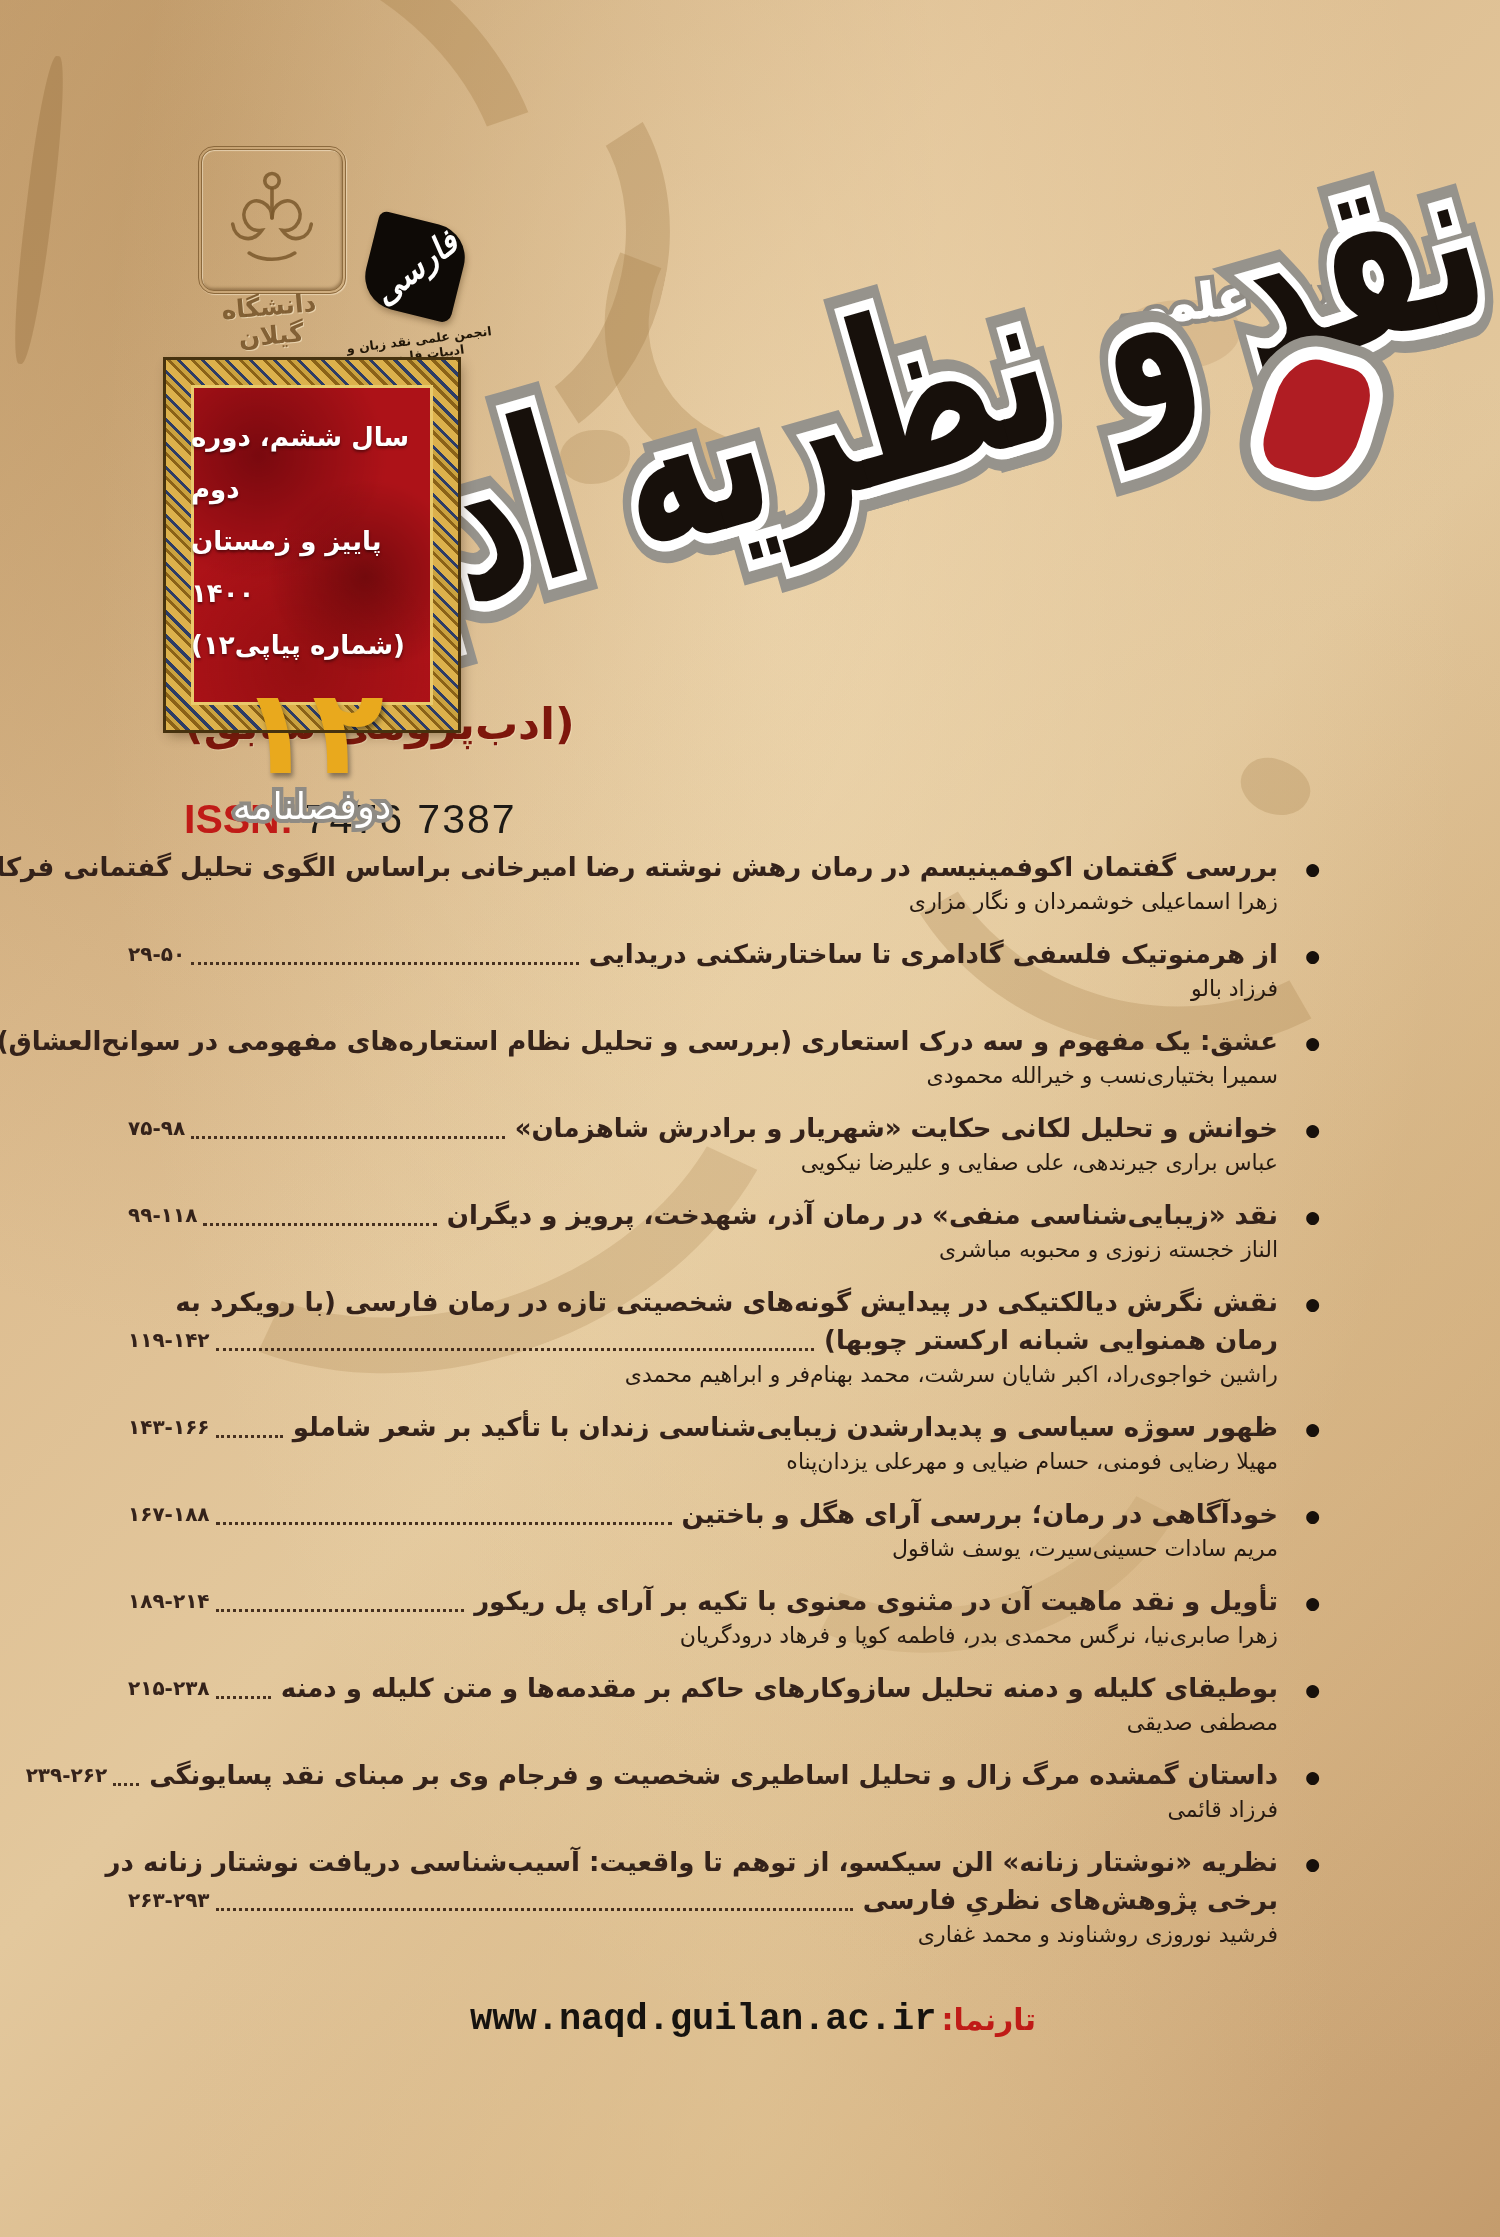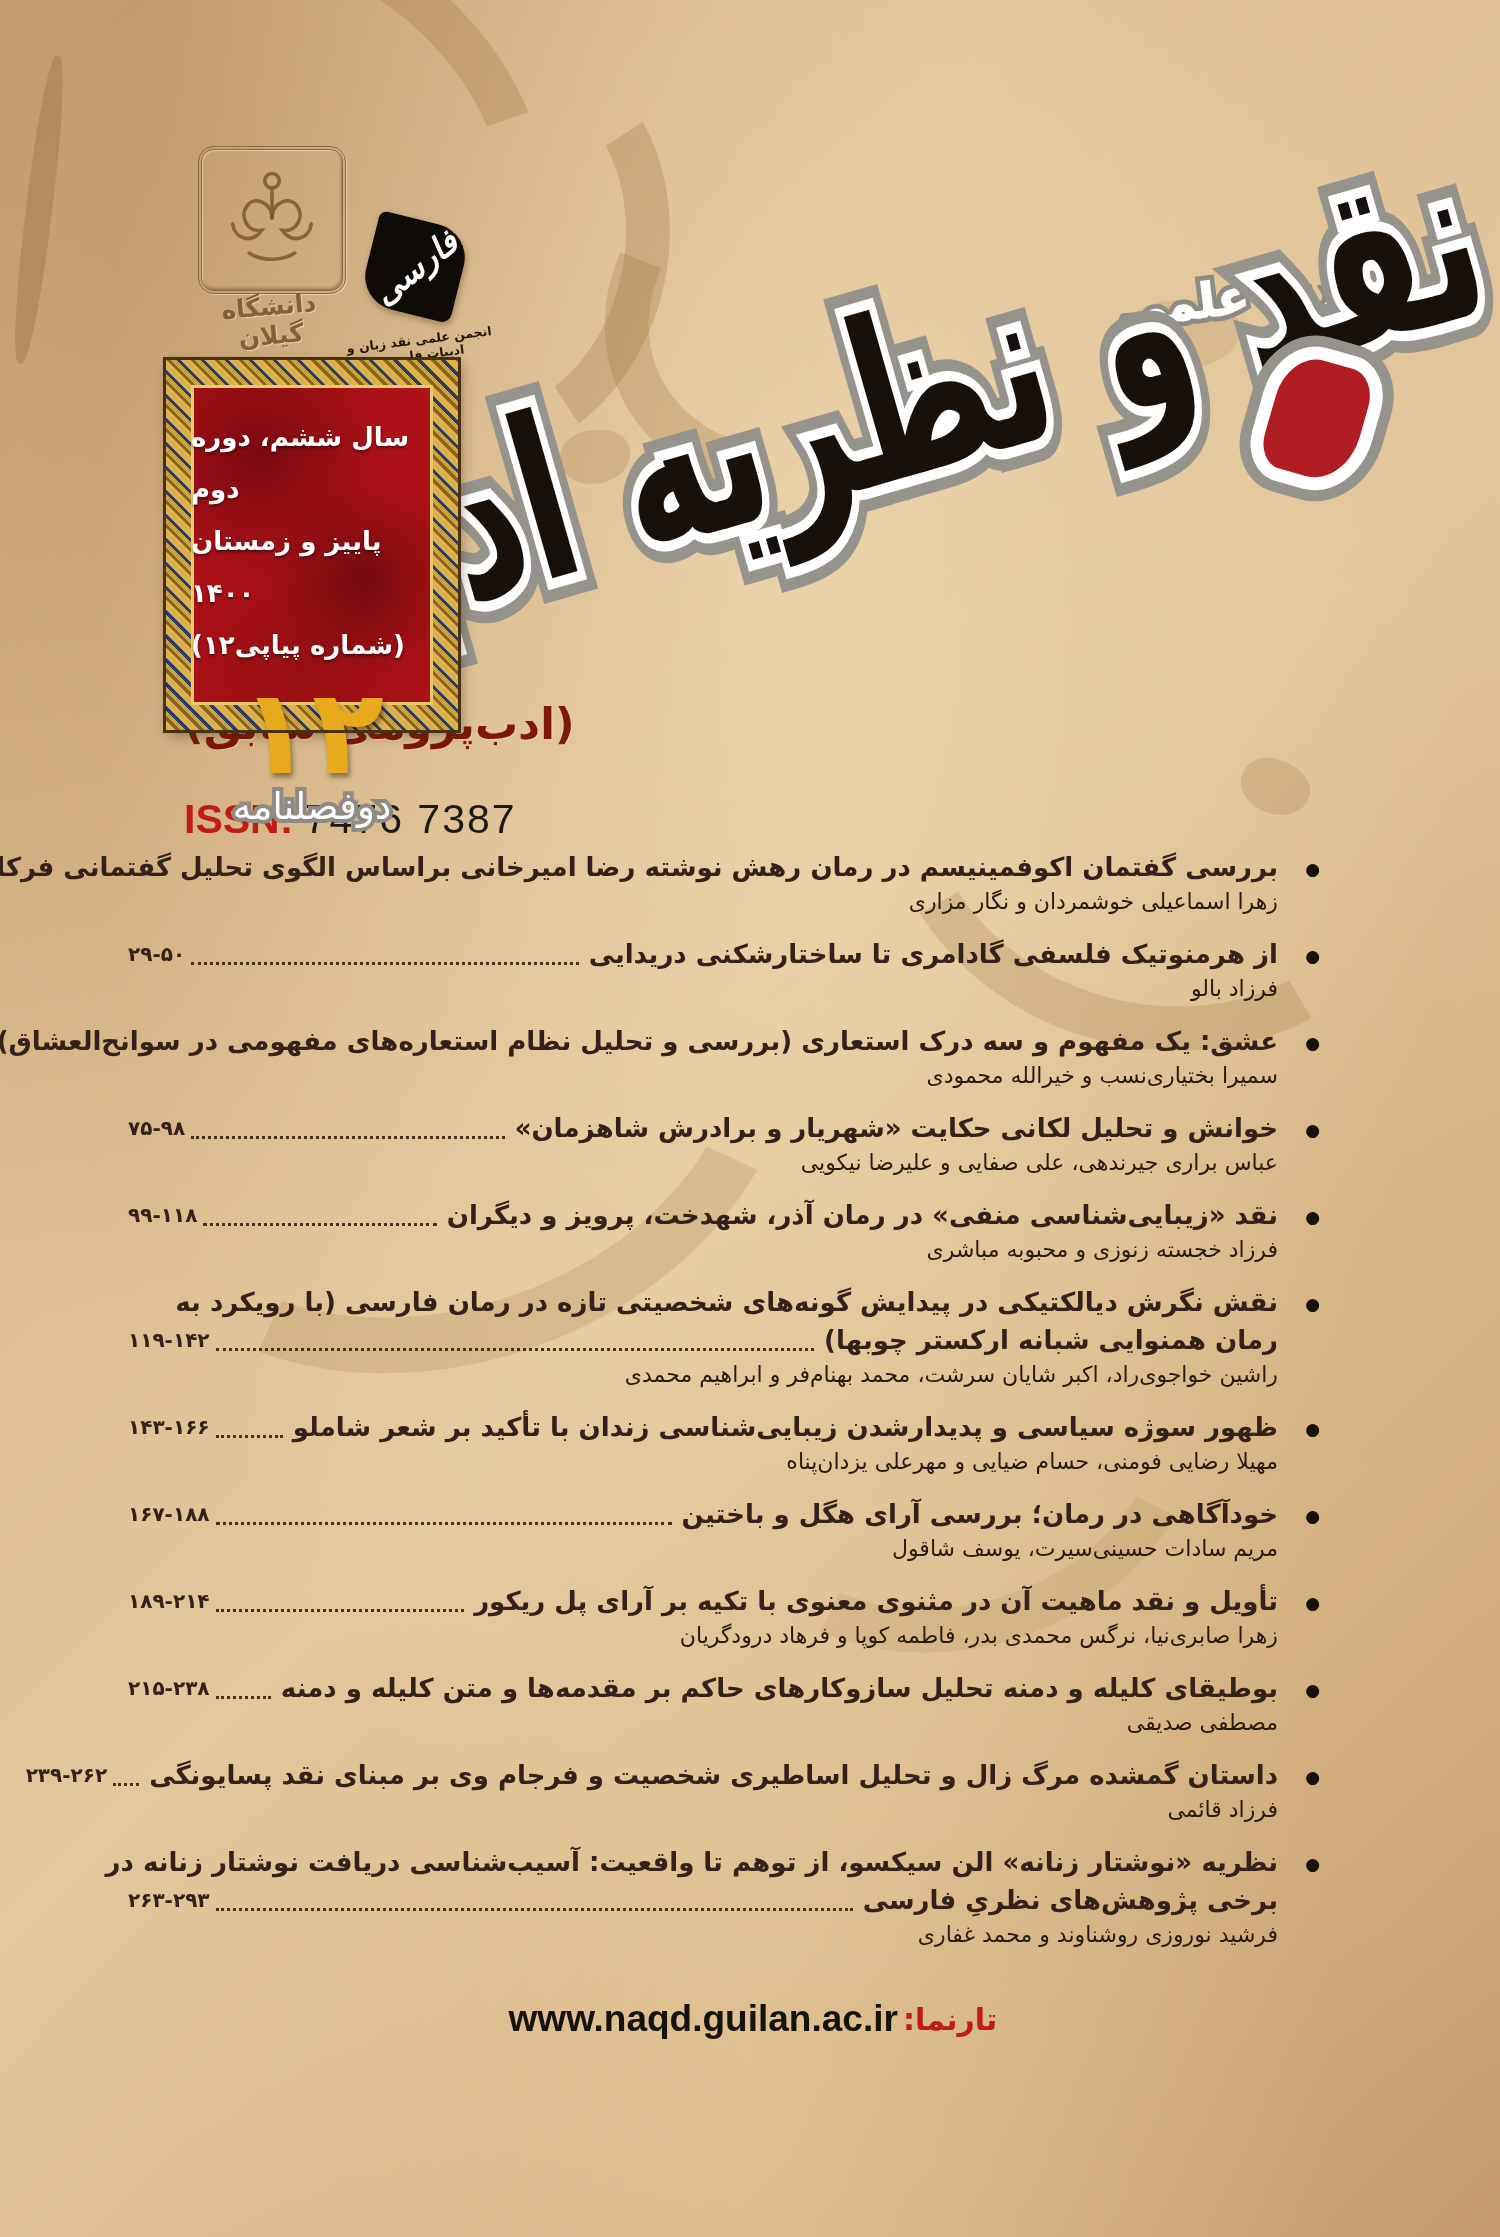--- a/index.html
+++ b/index.html
@@ -94,21 +94,21 @@
   .t-text{font-weight:bold;font-size:26px;color:#34221a;white-space:nowrap}
   .leader{flex:1 1 30px;min-width:26px;border-bottom:3px dotted #46301f;margin:0 10px 8px 6px;height:1px}
   .pages{font-weight:bold;font-size:20px;color:#34221a;white-space:nowrap}
   .authors-row{text-align:right;margin-left:60px;margin-right:42px}
   .authors{font-size:22px;color:#271a10;line-height:31px}
 
   
   .footer{position:absolute;left:0;right:0;top:1998px;text-align:center;direction:rtl;white-space:nowrap}
   .site-label{color:#c01b17;font-weight:bold;font-size:30px;vertical-align:middle}
   .site-url{color:#16130f;font-size:37px;font-weight:600;vertical-align:middle;
-    font-family:Liberation Sans, sans-serif;margin-left:6px}
+    font-family:Liberation Mono, monospace;margin-left:6px}
 </style>
 </head>
 <body>
 
 <div class="page">
 
   <div class="wm wm1"></div>
   <div class="wm wm2"></div>
   <div class="wm wm3"></div>
   <div class="wm wm4"></div>
@@ -220,21 +220,21 @@
 
     <div class="toc-entry">
       <div class="t-row t1">
         <span class="bullet">●</span>
         <span class="t-text">نقد «زیبایی‌شناسی منفی» در رمان آذر، شهدخت، پرویز و دیگران</span>
         <span class="leader"></span>
         <span class="pages">۹۹-۱۱۸</span>
       </div>
 
       <div class="authors-row">
-        <span class="authors">فرزاد خجسته زنوزی و محبوبه مباشری</span>
+        <span class="authors">الناز خجسته زنوزی و محبوبه مباشری</span>
       </div>
     </div>
 
     <div class="toc-entry">
       <div class="t-row t1">
         <span class="bullet">●</span>
         <span class="t-text">نقش نگرش دیالکتیکی در پیدایش گونه‌های شخصیتی تازه در رمان فارسی (با رویکرد به</span>
 
       </div>
       <div class="t-row t2">

